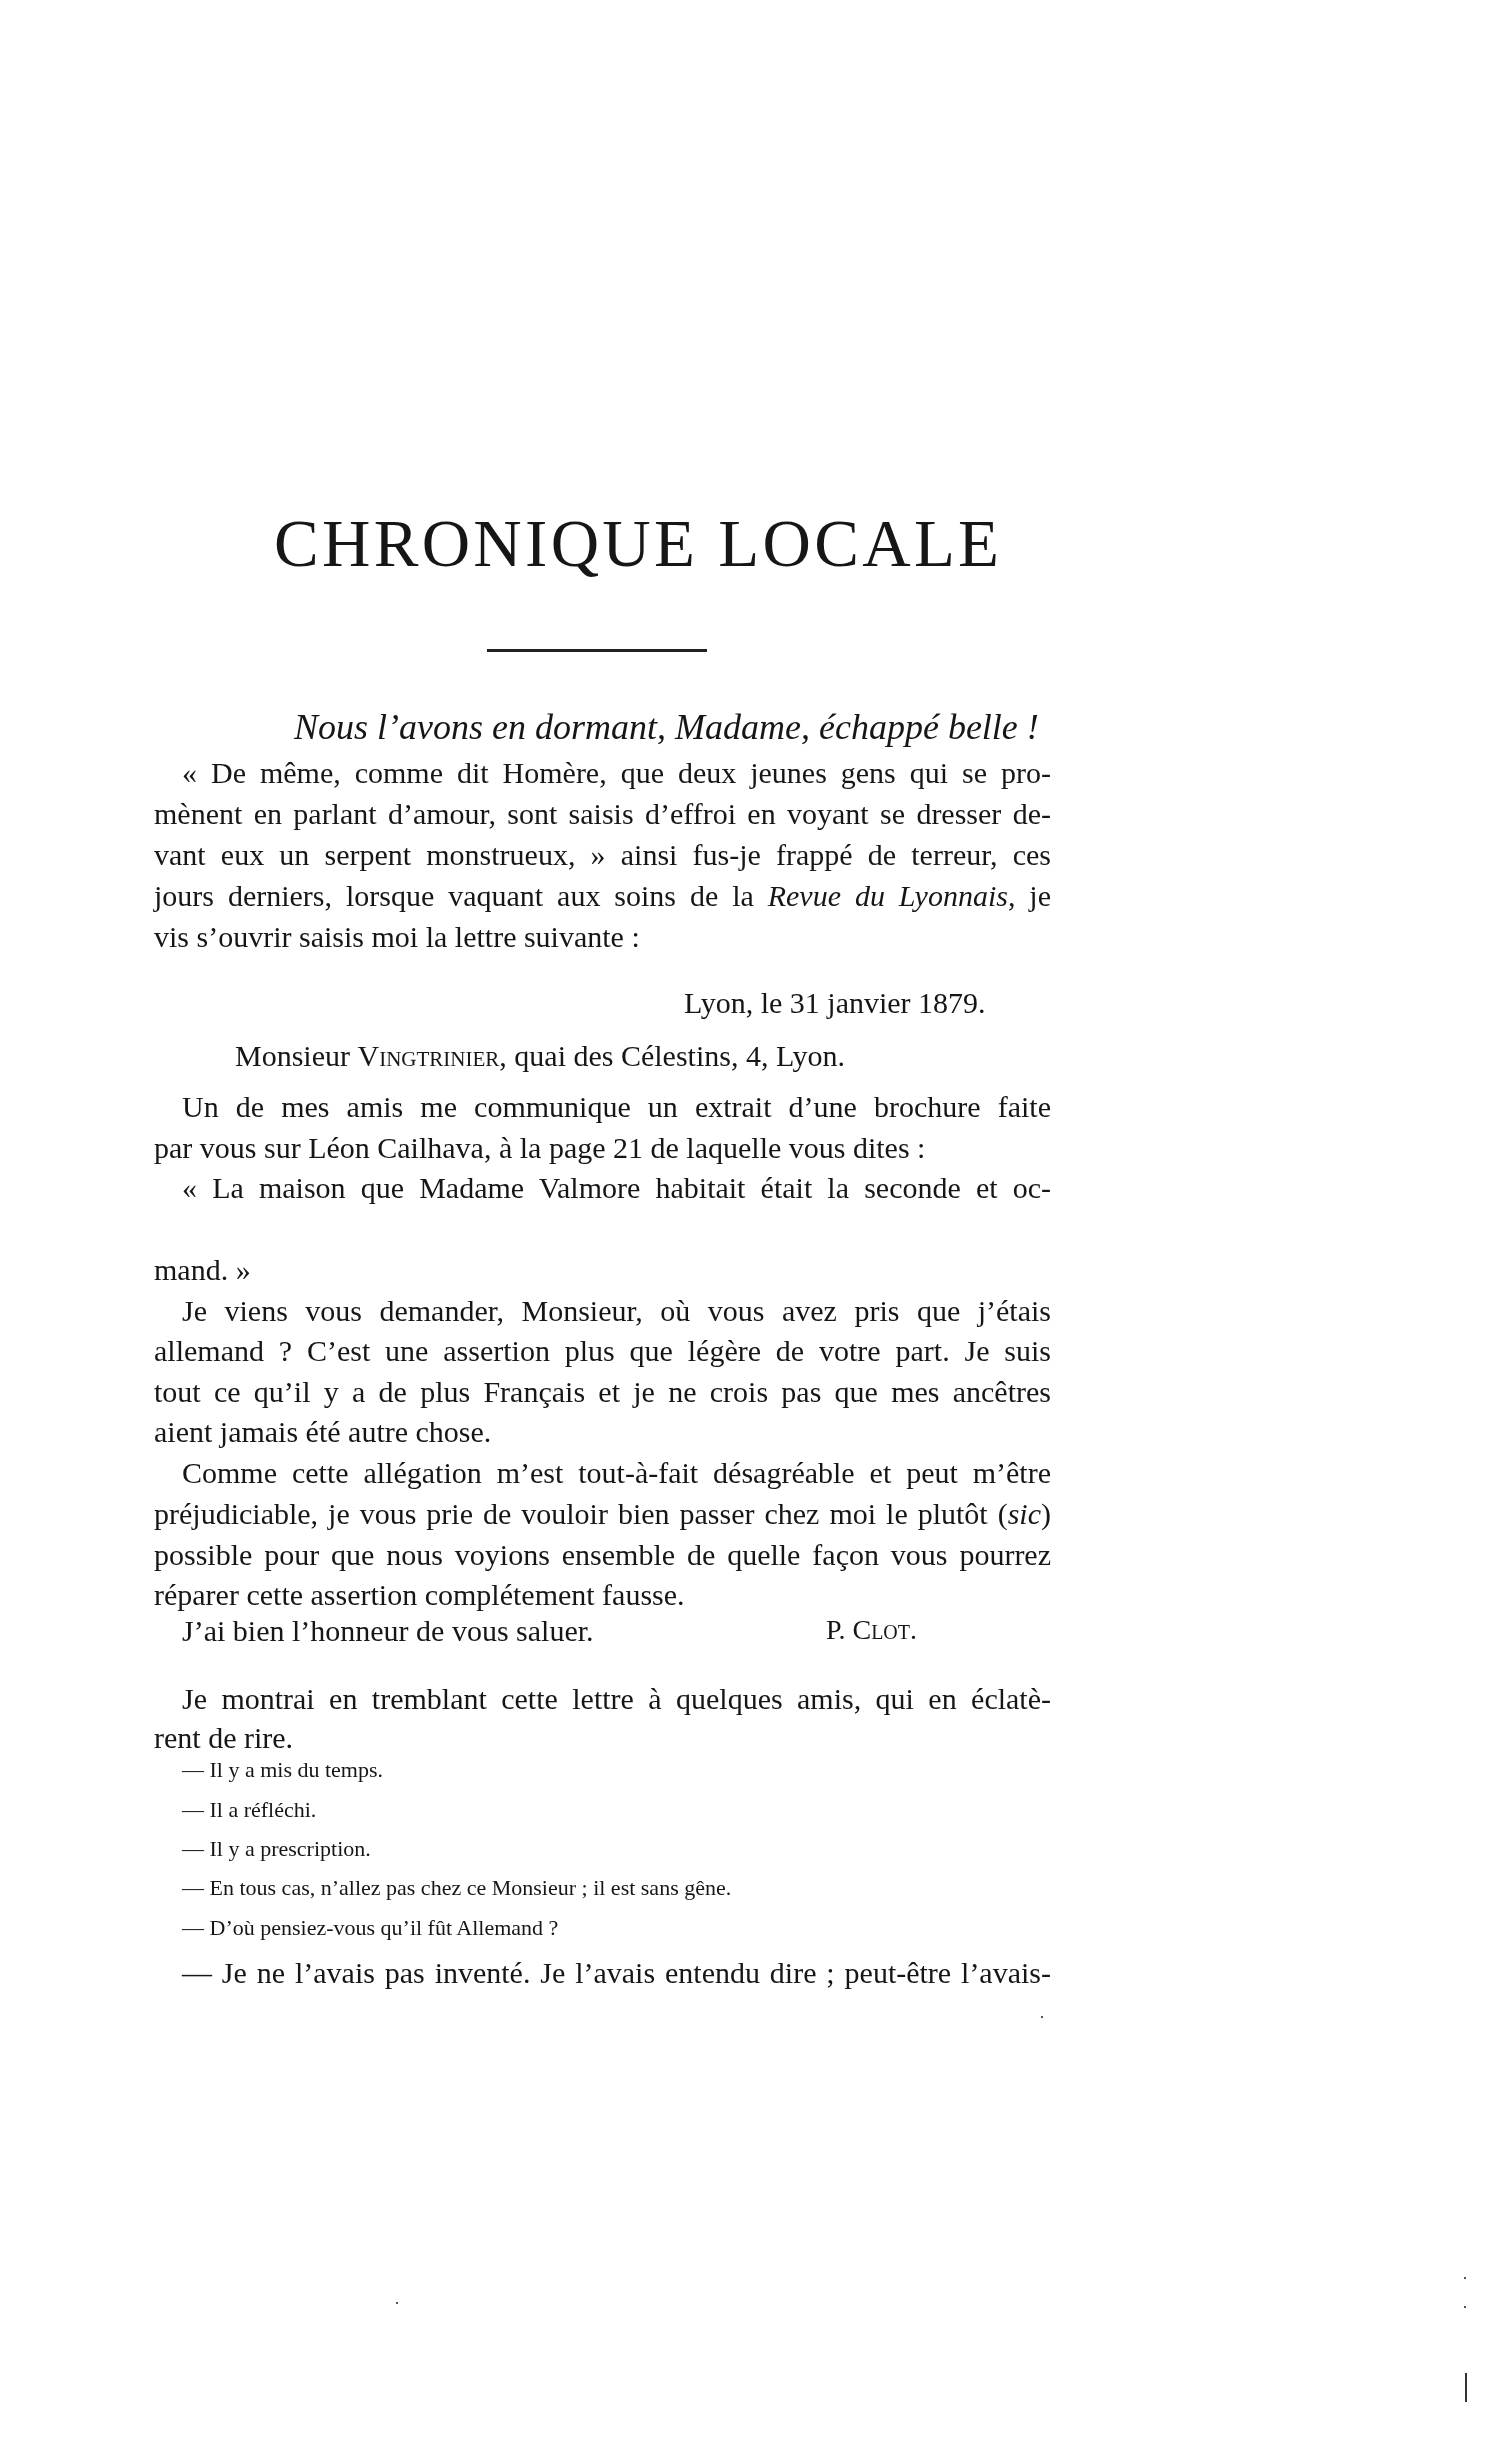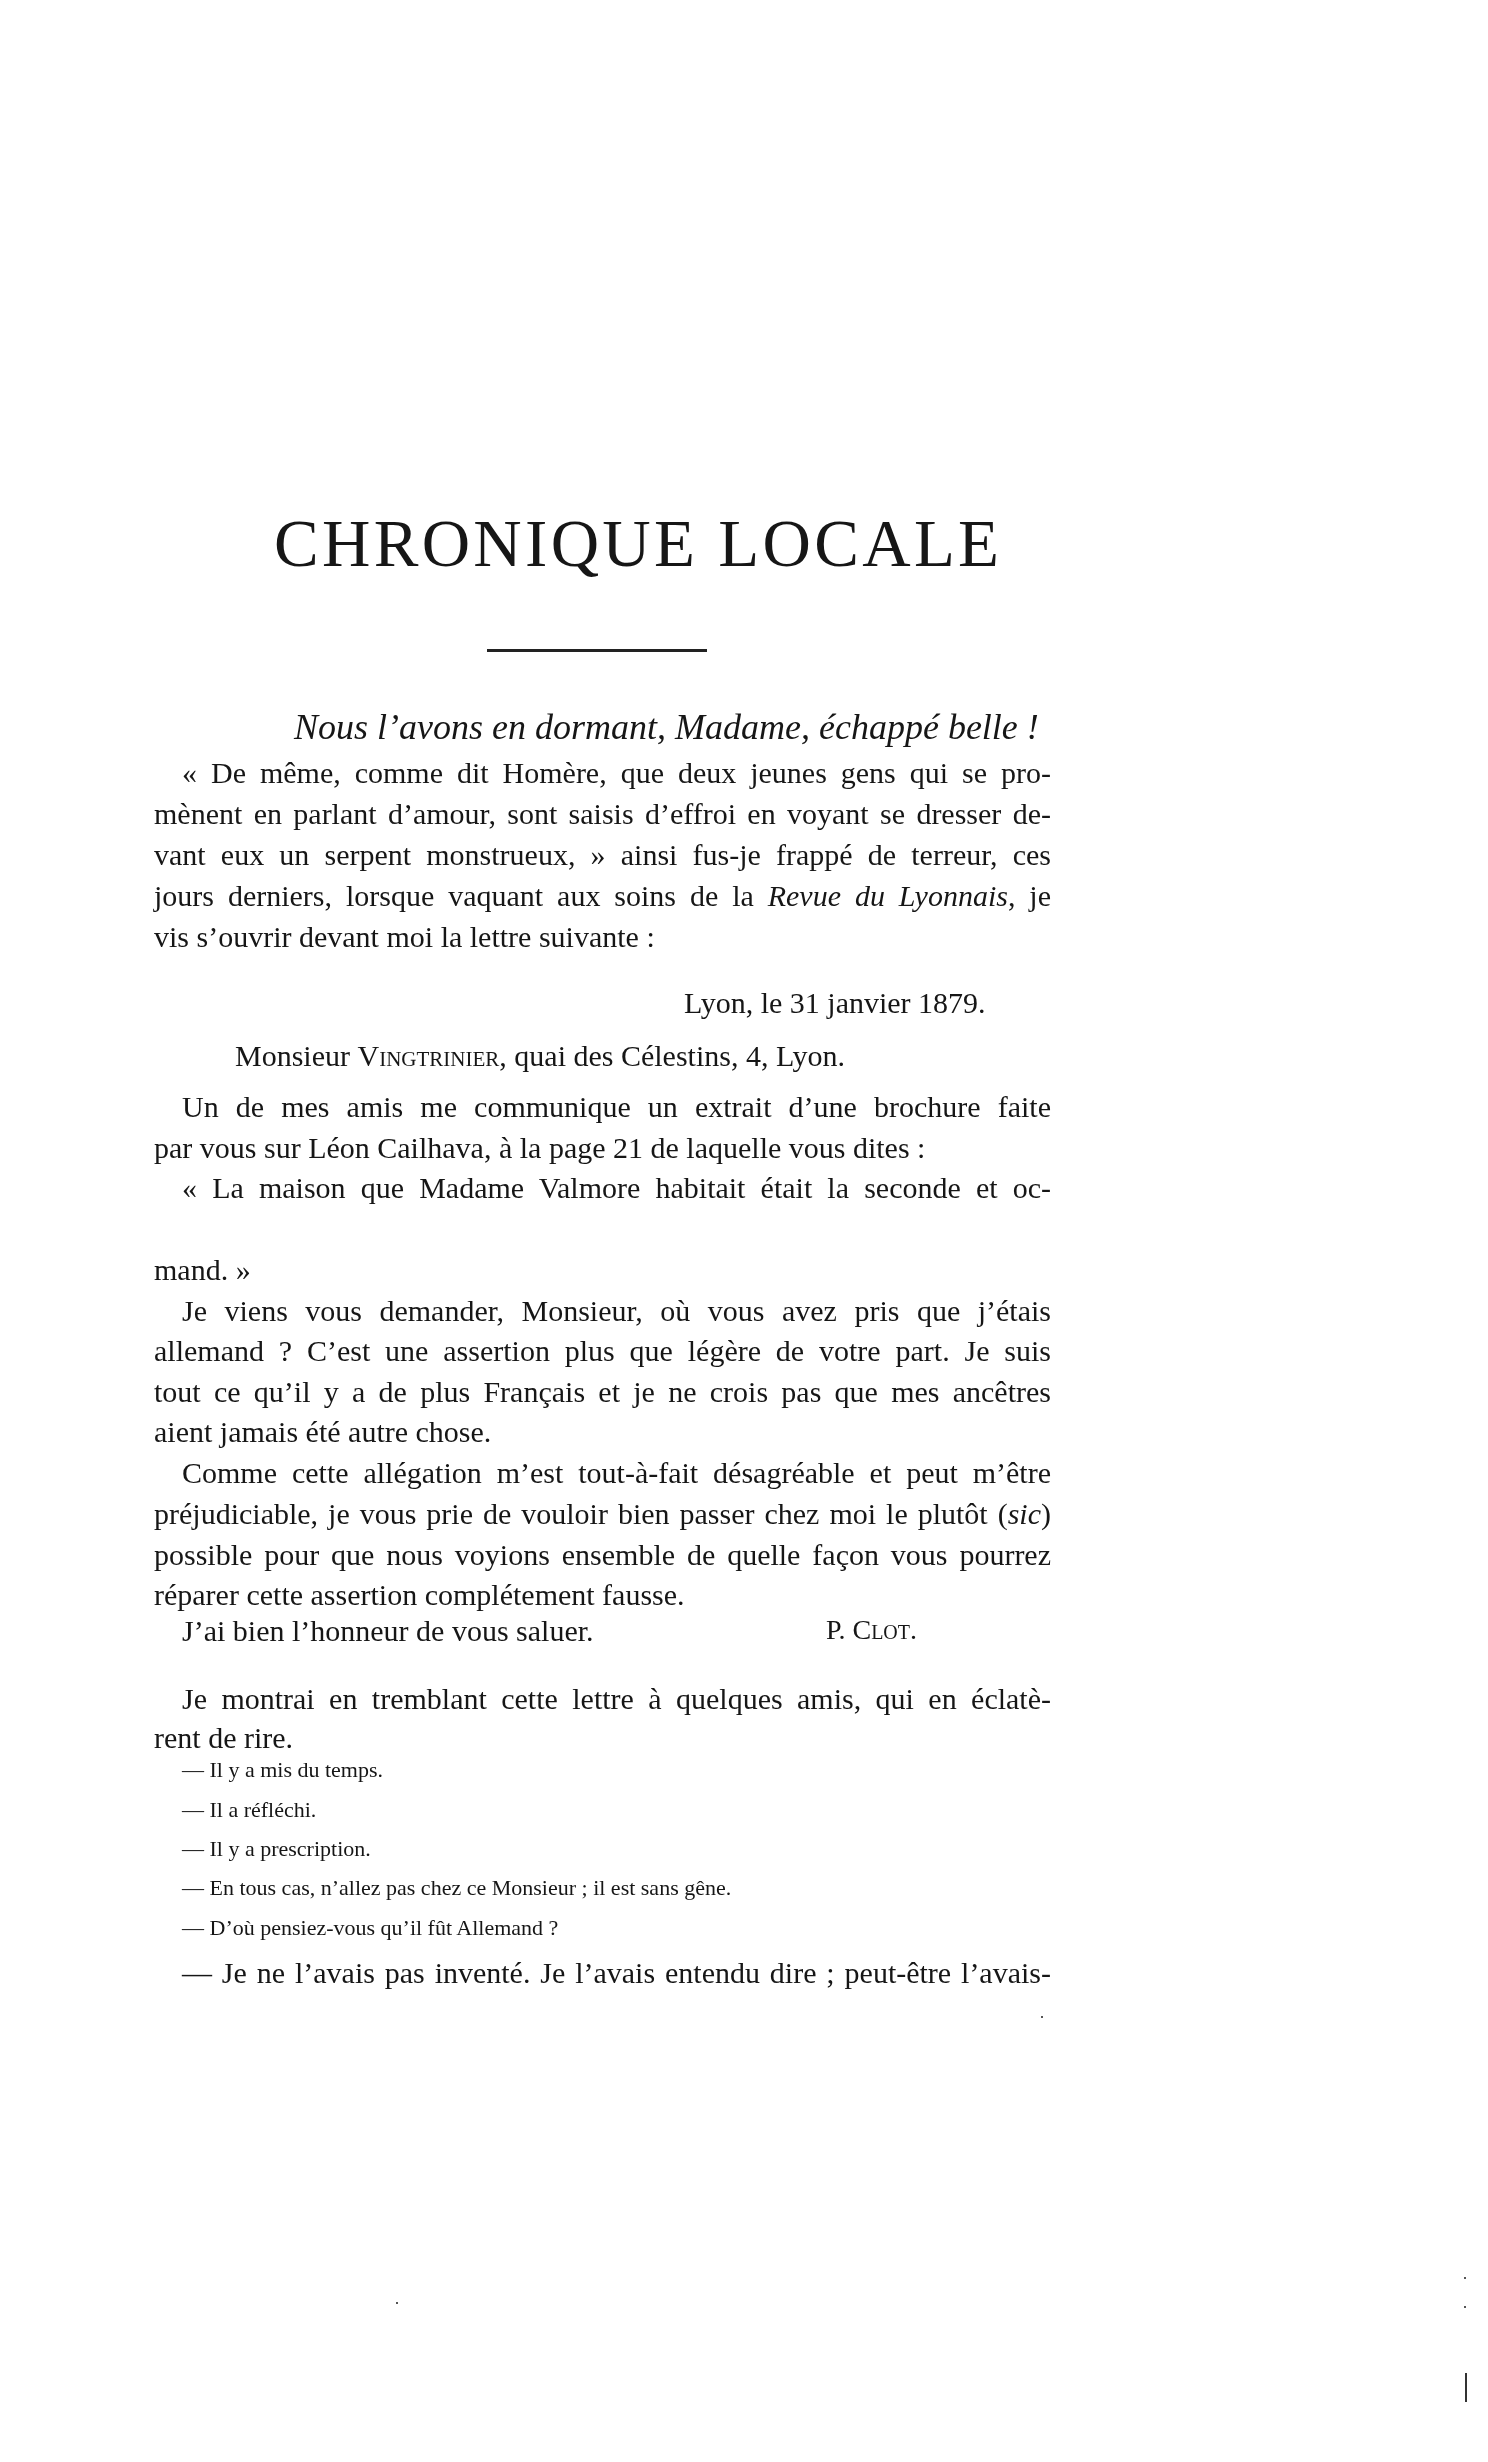--- a/index.html
+++ b/index.html
@@ -31,21 +31,21 @@
 
   <h1 class="title">CHRONIQUE LOCALE</h1>
   <div class="rule"></div>
 
   <div class="epigraph">Nous l’avons en dormant, Madame, échappé belle !</div>
 
   <div class="line ind" style="top:754px">« De même, comme dit Homère, que deux jeunes gens qui se pro-</div>
   <div class="line" style="top:795px">mènent en parlant d’amour, sont saisis d’effroi en voyant se dresser de-</div>
   <div class="line" style="top:836px">vant eux un serpent monstrueux, » ainsi fus-je frappé de terreur, ces</div>
   <div class="line" style="top:877px"><span>jours derniers, lorsque vaquant aux soins de la </span><span class="ital">Revue du Lyonnais</span><span>, je</span></div>
-  <div class="line last" style="top:918px">vis s’ouvrir devant moi la lettre suivante :</div>
+  <div class="line last" style="top:918px">vis s’ouvrir saisis moi la lettre suivante :</div>
 
   <div class="date">Lyon, le 31 janvier 1879.</div>
   <div class="addr"><span>Monsieur </span><span class="sc">Vingtrinier</span><span>, quai des Célestins, 4, Lyon.</span></div>
 
   <div class="line ind" style="top:1088px">Un de mes amis me communique un extrait d’une brochure faite</div>
   <div class="line last" style="top:1129px">par vous sur Léon Cailhava, à la page 21 de laquelle vous dites :</div>
   <div class="line ind" style="top:1169px">« La maison que Madame Valmore habitait était la seconde et oc-</div>
   <div class="line last" style="top:1251px">mand. »</div>
   <div class="line ind" style="top:1292px">Je viens vous demander, Monsieur, où vous avez pris que j’étais</div>
   <div class="line" style="top:1332px">allemand ? C’est une assertion plus que légère de votre part. Je suis</div>

